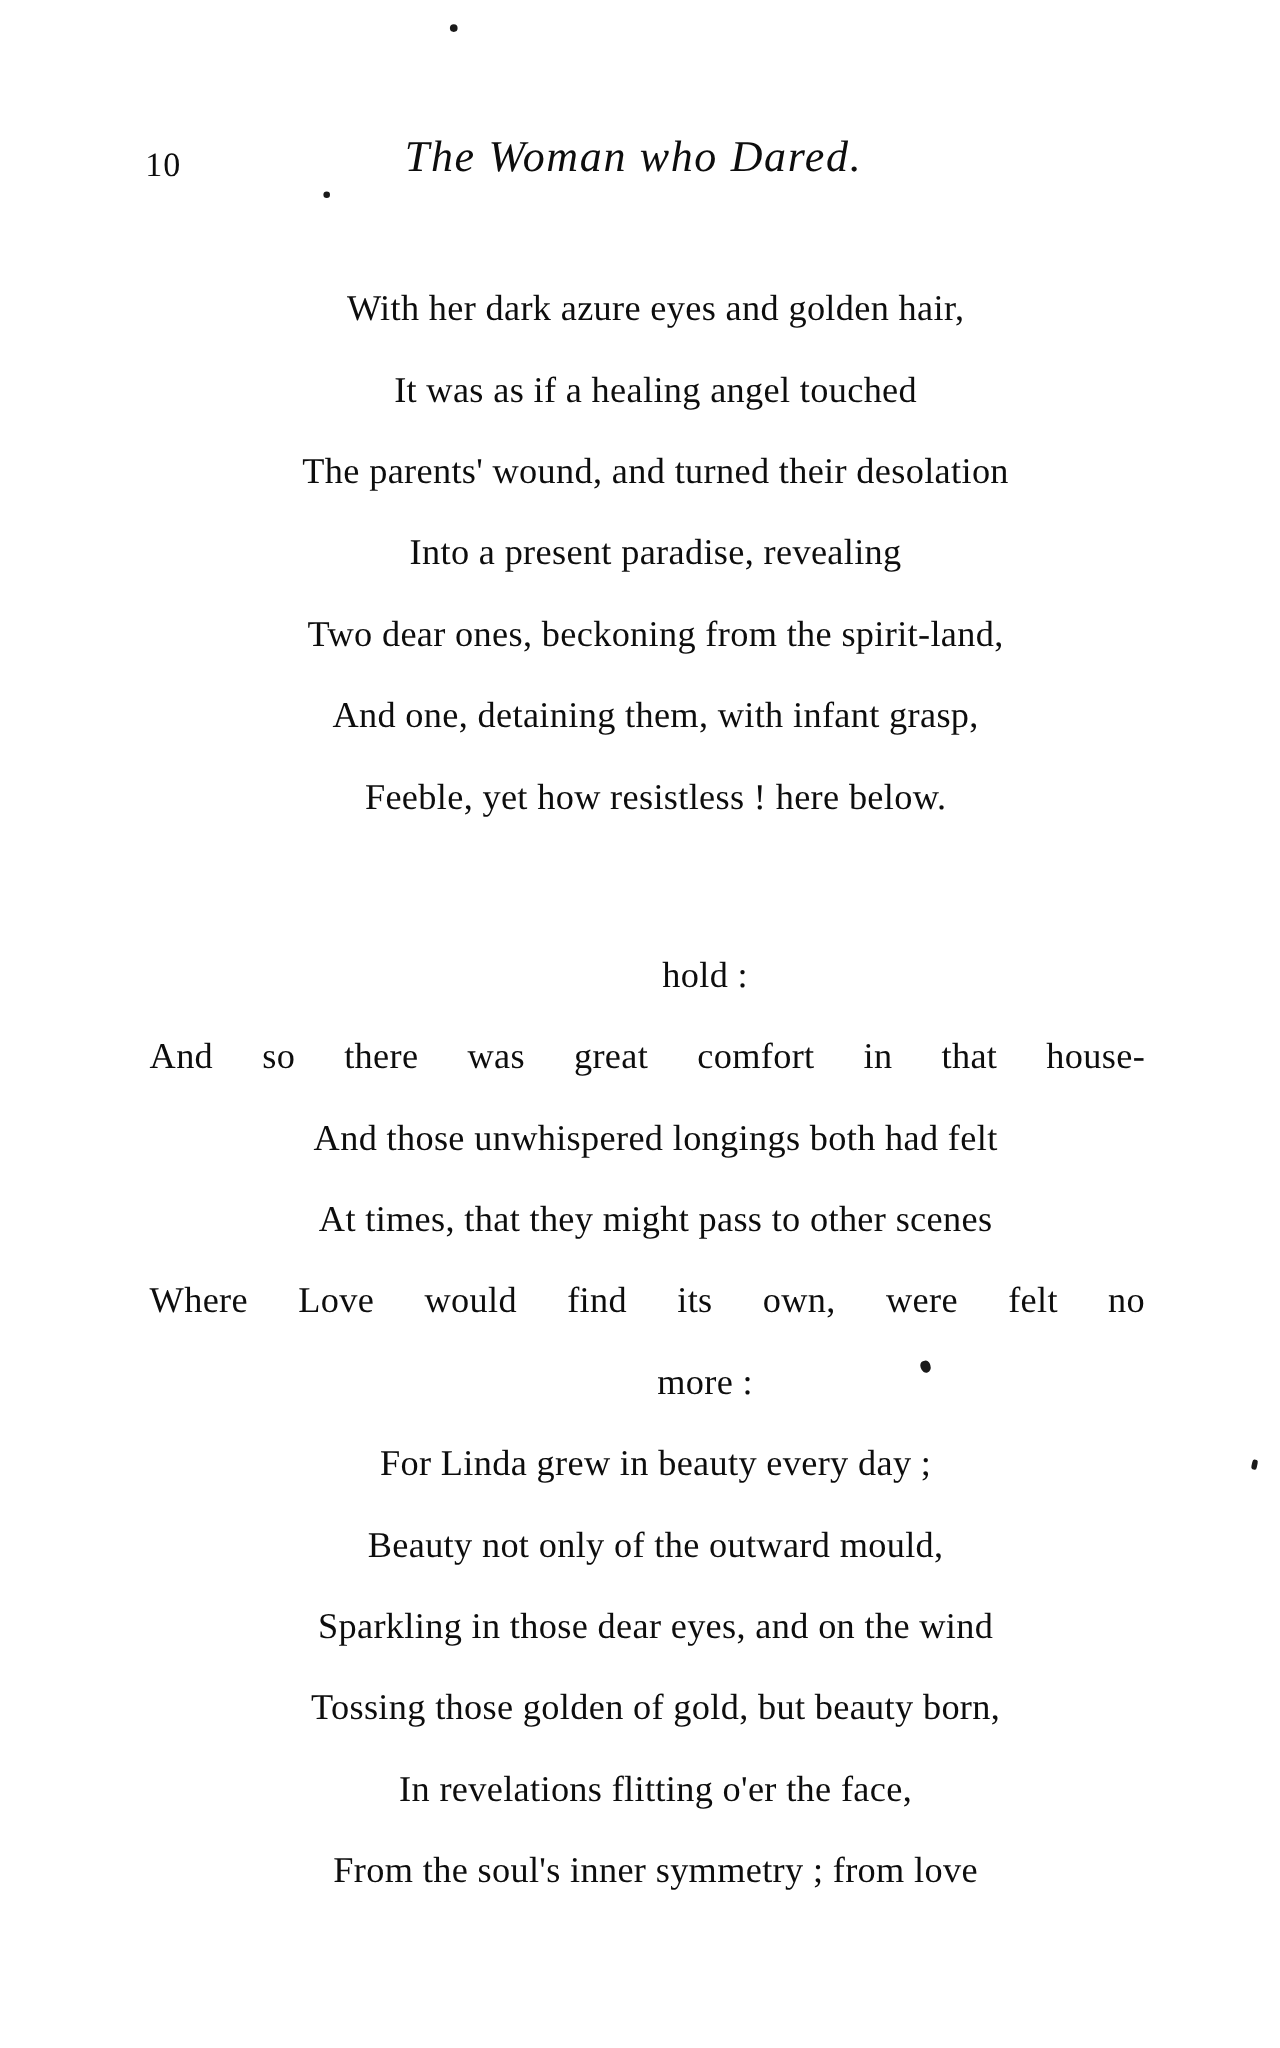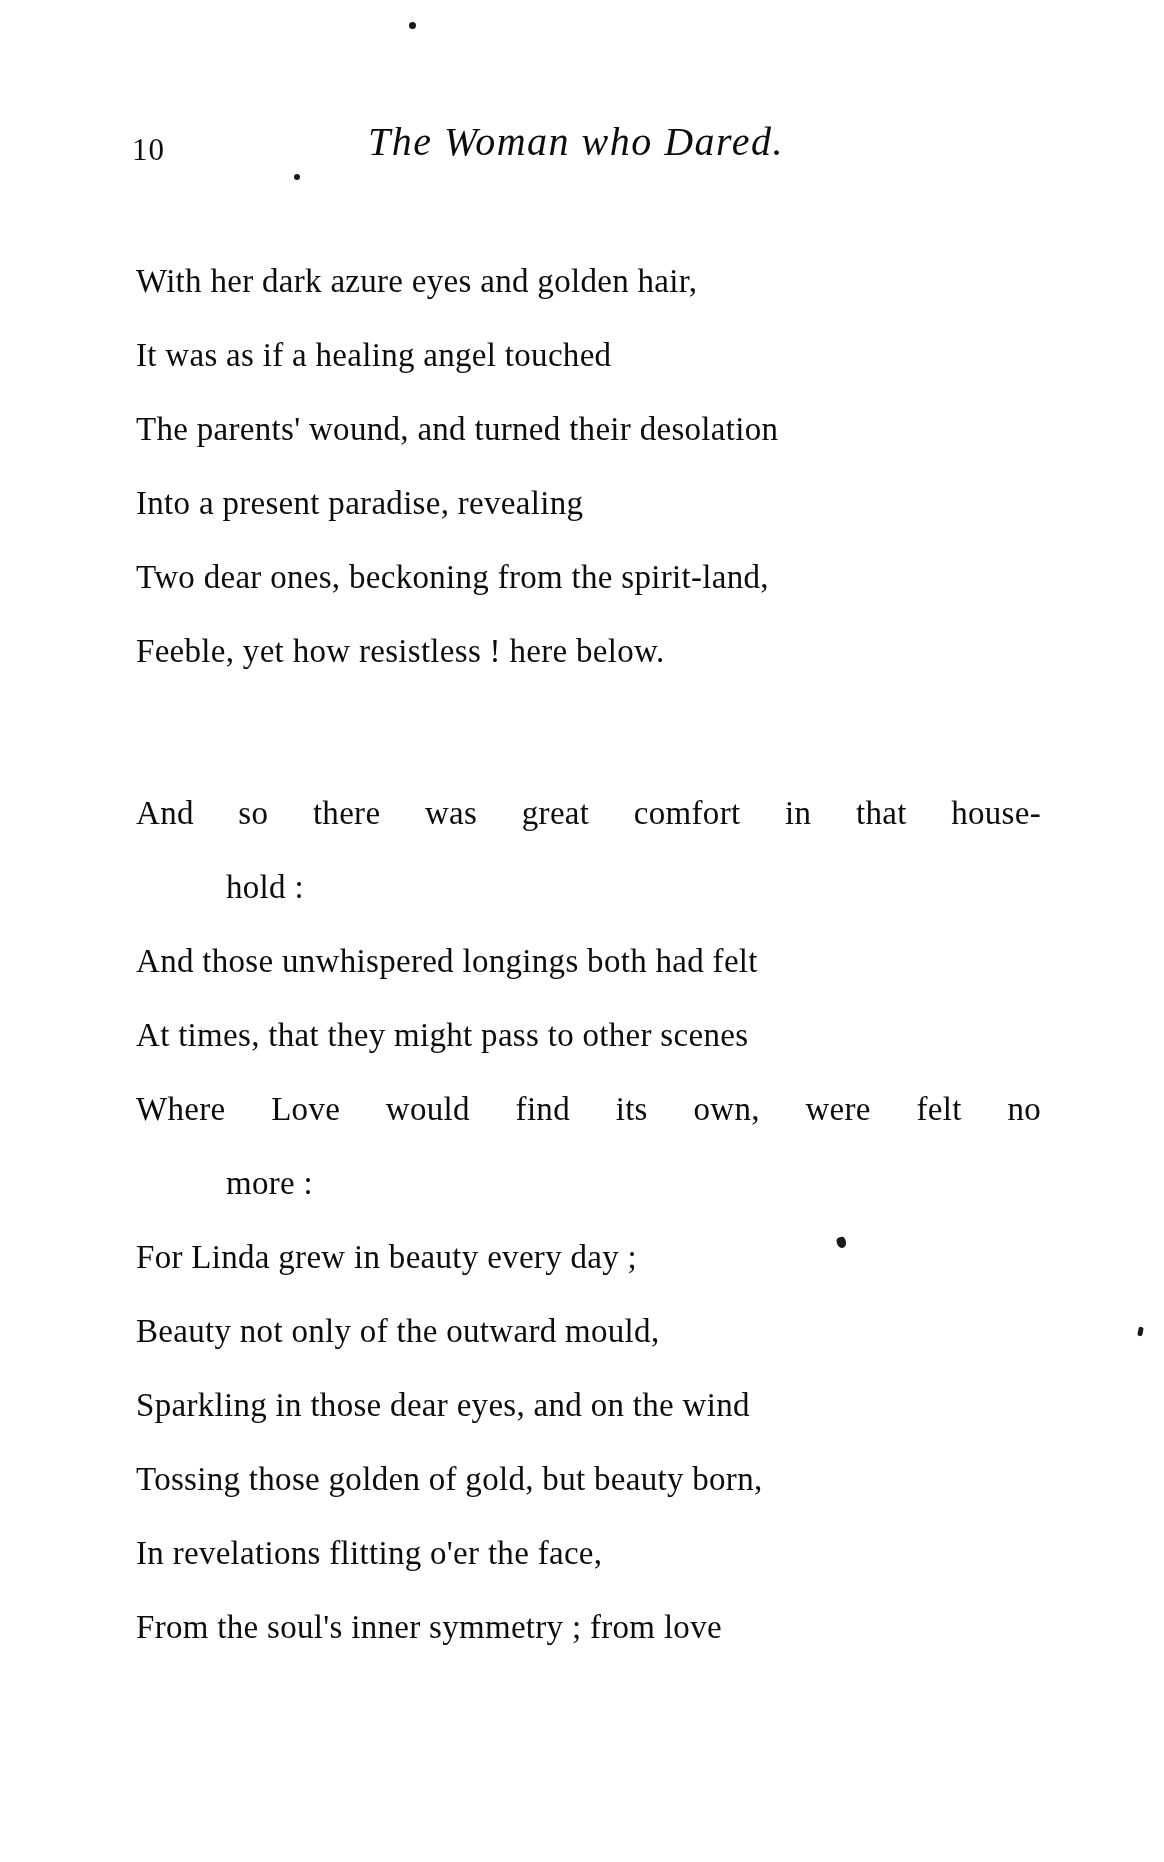--- a/index.html
+++ b/index.html
@@ -84,20 +84,21 @@
     margin: 0 0 0 0;
   }
   .stanza + .stanza {
     margin-top: 88px;
   }
   .line {
     font-size: 33px;
     line-height: 74px;
     white-space: pre;
     letter-spacing: 0.3px;
+    text-align: center;
   }
   .line.justify {
     white-space: normal;
     text-align: justify;
     text-align-last: justify;
     width: 905px;
   }
   .line.indent {
     padding-left: 90px;
   }
@@ -118,26 +119,27 @@
   </div>
 
   <div class="body-text">
 
     <div class="stanza">
       <div class="line">With her dark azure eyes and golden hair,</div>
       <div class="line">It was as if a healing angel touched</div>
       <div class="line">The parents' wound, and turned their desolation</div>
       <div class="line">Into a present paradise, revealing</div>
       <div class="line">Two dear ones, beckoning from the spirit-land,</div>
+      <div class="line">And one, detaining them, with infant grasp,</div>
       <div class="line">Feeble, yet how resistless ! here below.</div>
     </div>
 
     <div class="stanza">
+      <div class="line indent">hold :</div>
       <div class="line justify">And so there was great comfort in that house-</div>
-      <div class="line indent">hold :</div>
       <div class="line">And those unwhispered longings both had felt</div>
       <div class="line">At times, that they might pass to other scenes</div>
       <div class="line justify">Where Love would find its own, were felt no</div>
       <div class="line indent">more :</div>
       <div class="line">For Linda grew in beauty every day ;</div>
       <div class="line">Beauty not only of the outward mould,</div>
       <div class="line">Sparkling in those dear eyes, and on the wind</div>
       <div class="line">Tossing those golden of gold, but beauty born,</div>
       <div class="line">In revelations flitting o'er the face,</div>
       <div class="line">From the soul's inner symmetry ; from love</div>

